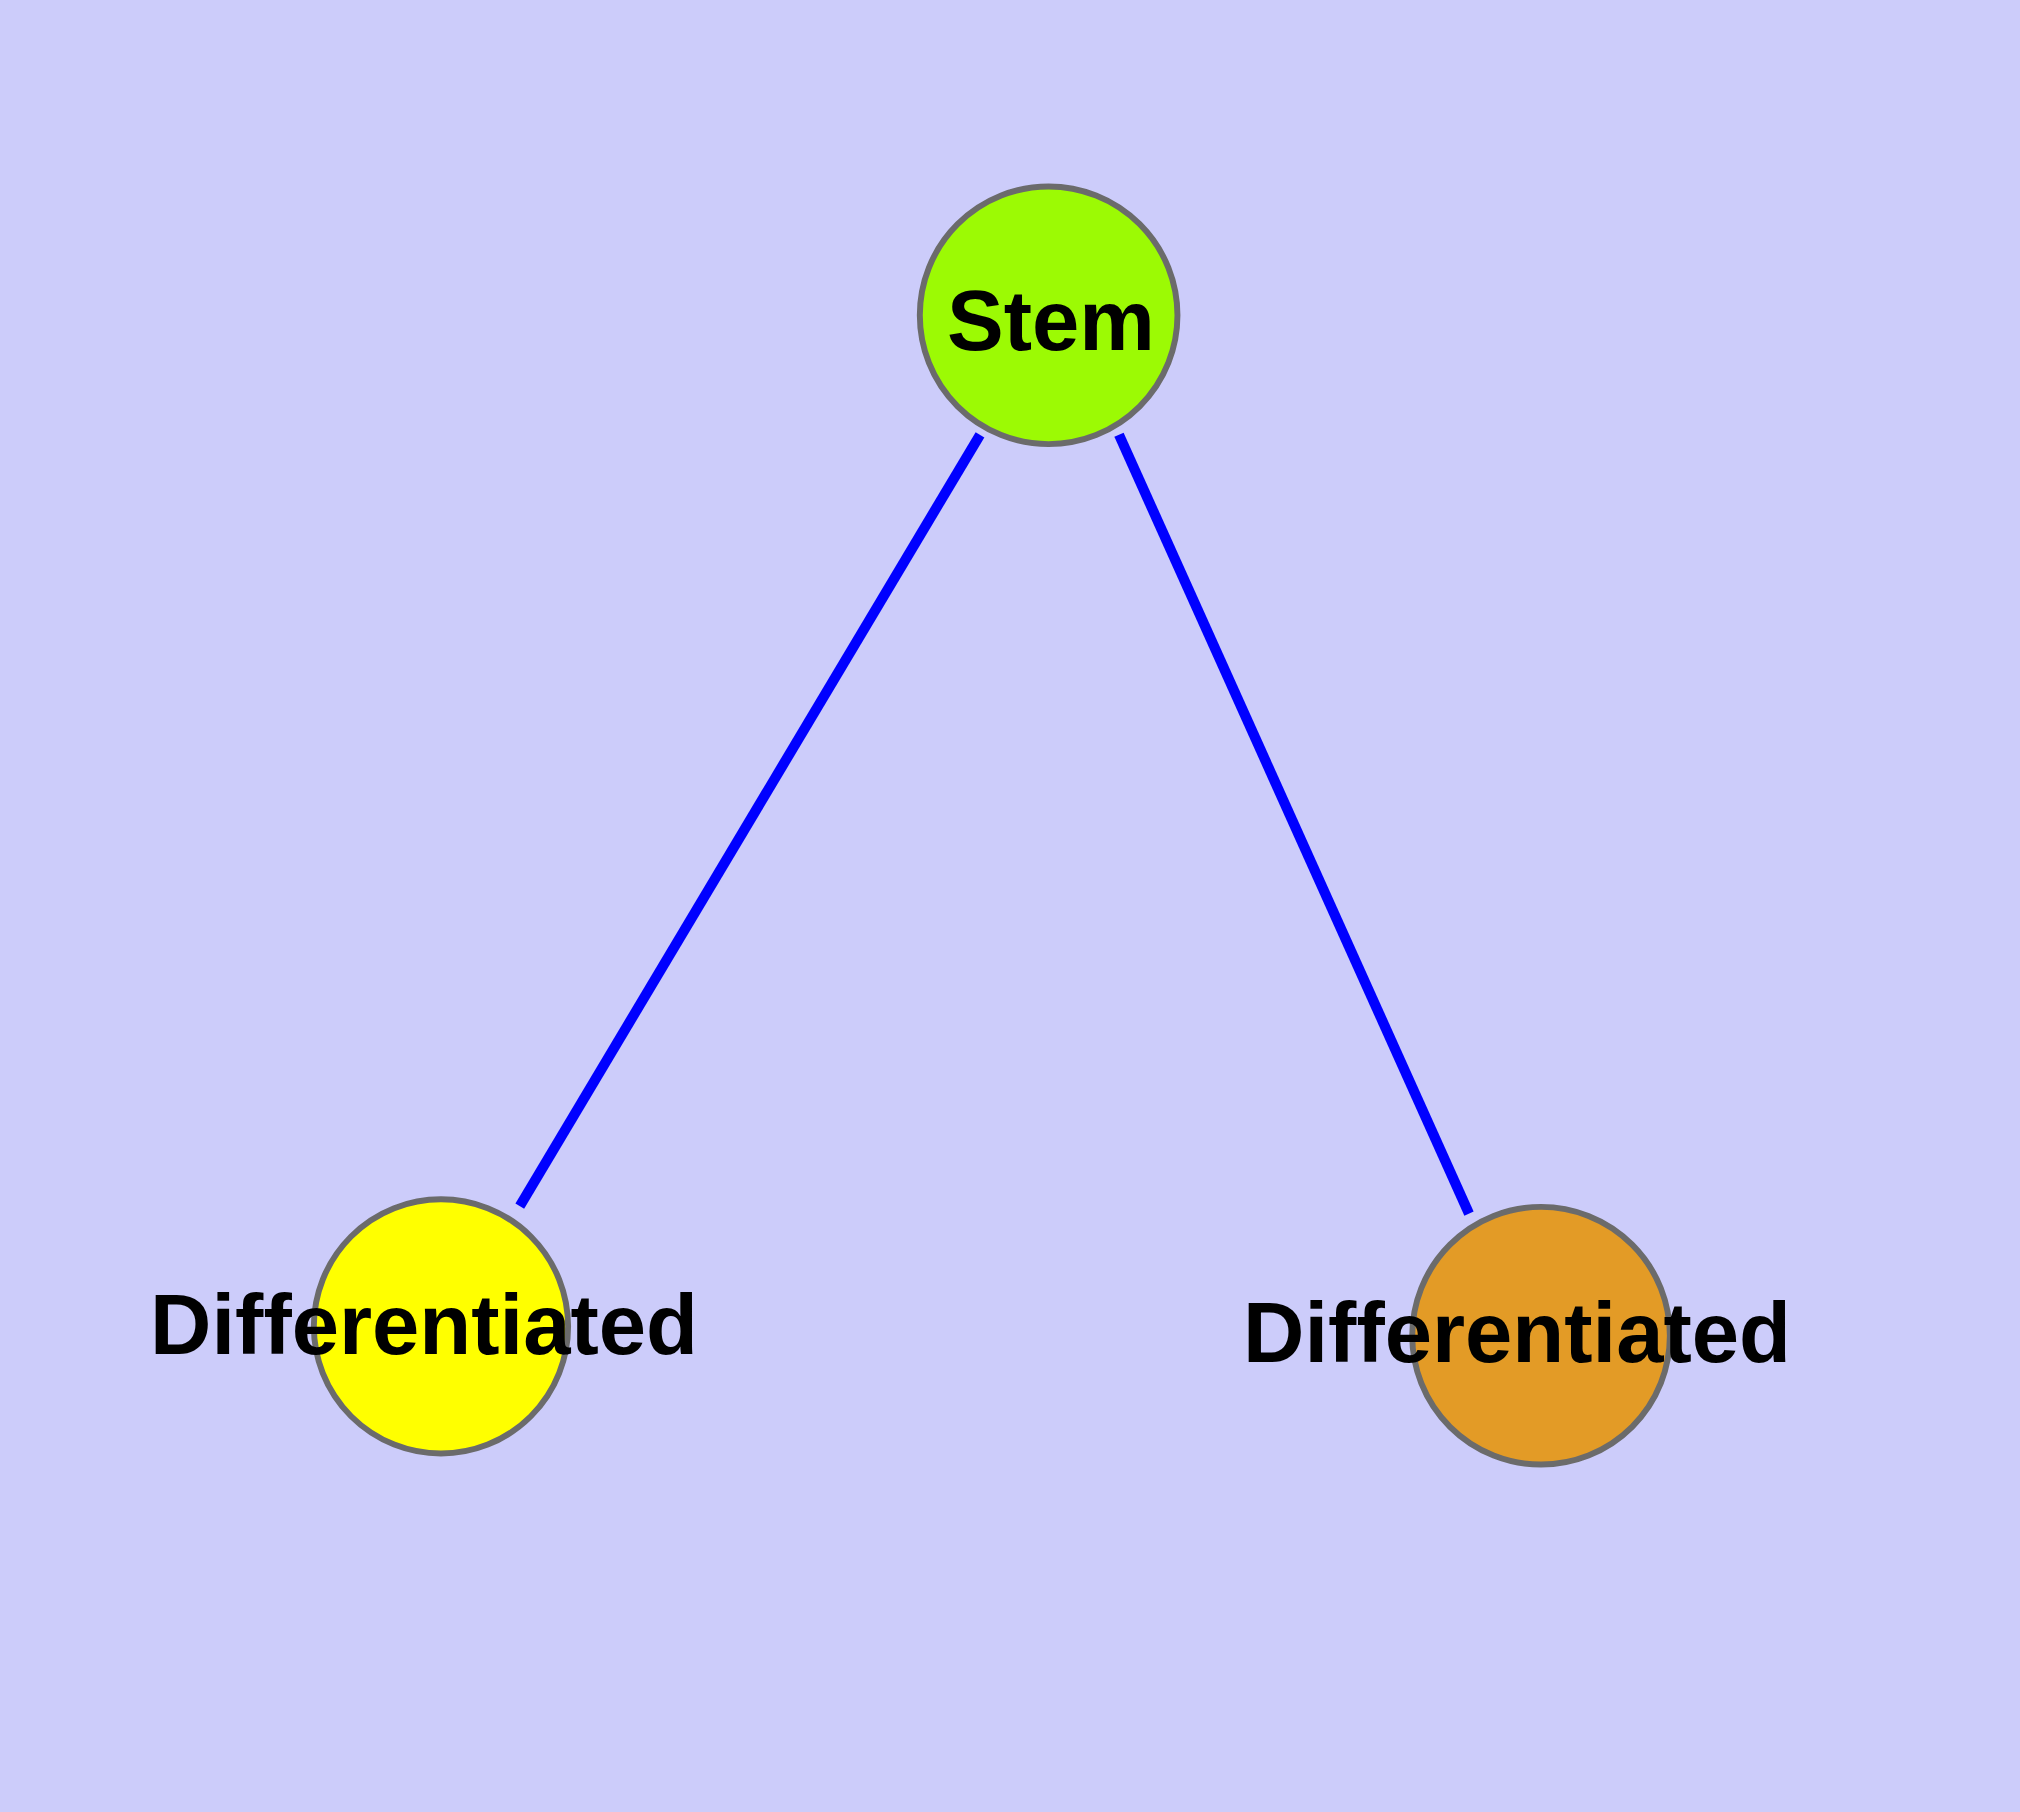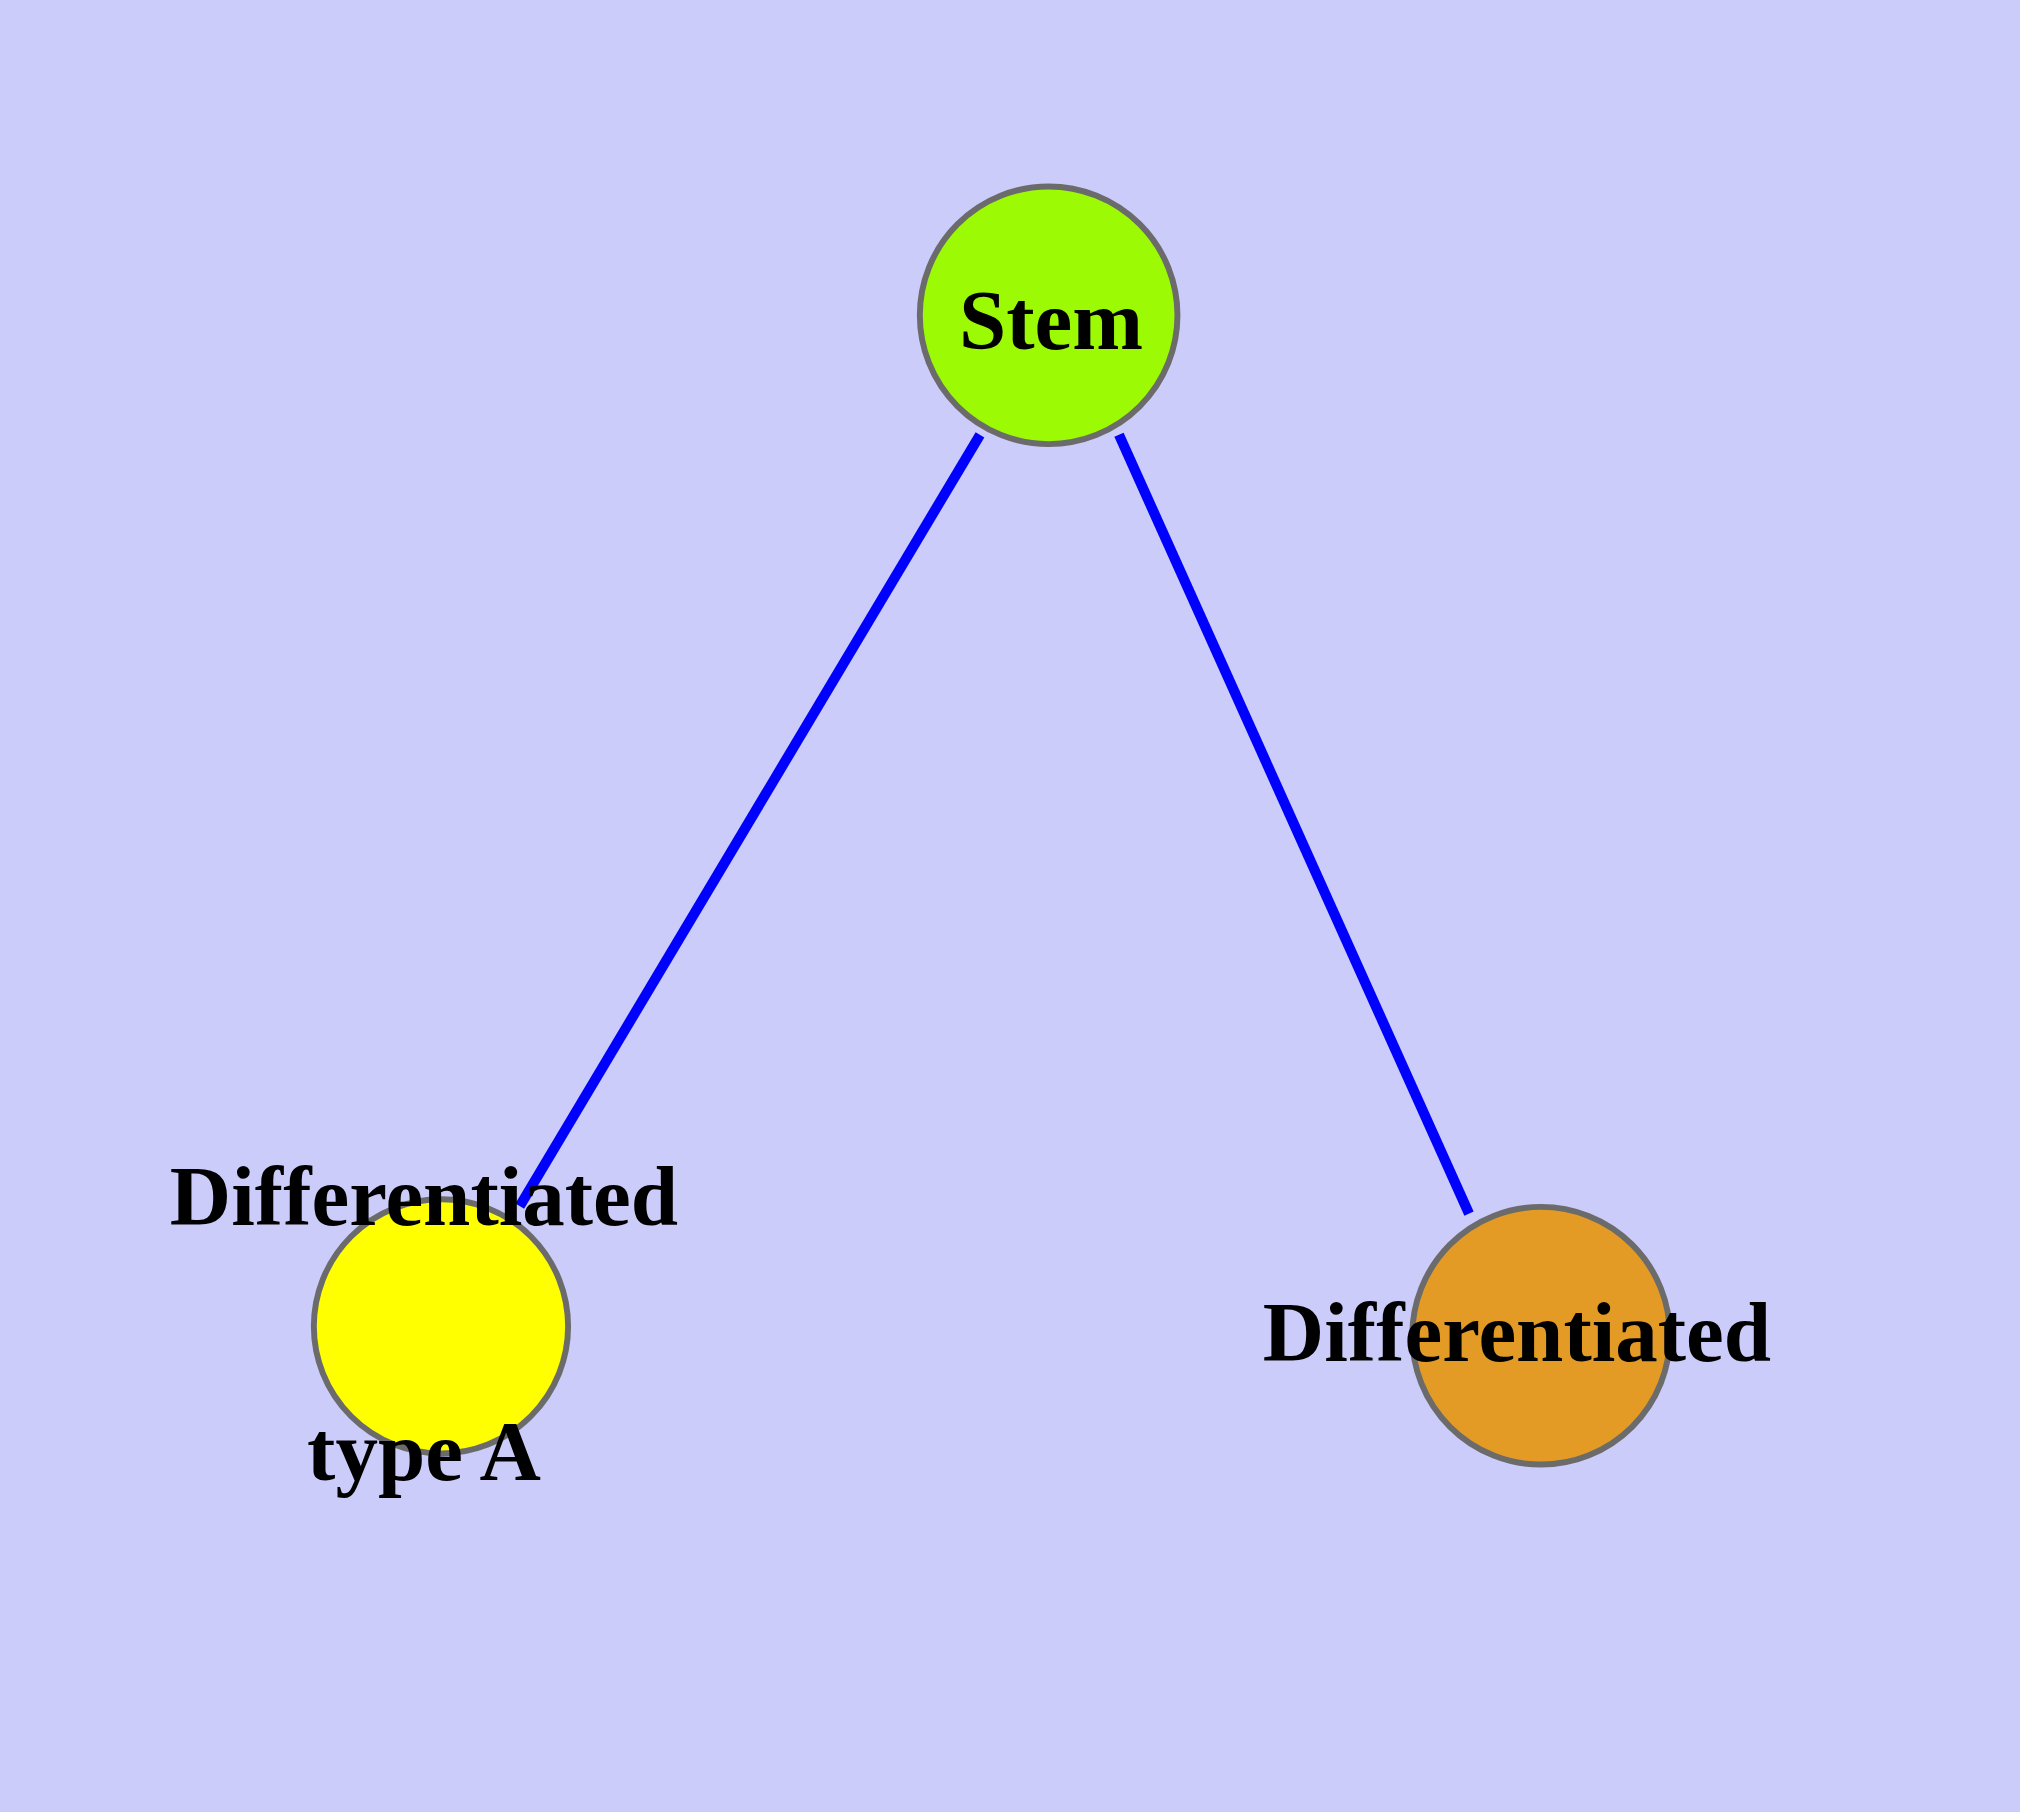--- a/index.html
+++ b/index.html
@@ -19,21 +19,21 @@
   #graph-svg {
     position: absolute;
     left: 0;
     top: 0;
     width: 2021px;
     height: 1812px;
   }
   .node-label {
     position: absolute;
     text-align: center;
-    font-family: Liberation Serif, serif;
+    font-family: Liberation Sans, sans-serif;
     font-weight: bold;
     color: #000000;
     white-space: pre;
     line-height: 1.0;
     pointer-events: none;
     transform: translate(-50%, -50%);
   }
   .node-label .lbl-line { display: block; }
 </style>
 </head>
@@ -52,21 +52,20 @@
       <circle class="graph-node" cx="1818" cy="1576" r="152" fill="#e39b26" stroke="#6b6b6b" stroke-width="7"></circle>
     </g>
   </svg>
 
   <div class="node-label" style="left: 1051px; top: 320px; font-size: 85px; color: rgb(0, 0, 0);">
     <span class="lbl-line">Stem</span>
   </div>
 
   <div class="node-label" style="left: 424px; top: 1324px; font-size: 85px; color: rgb(0, 0, 0);">
     <span class="lbl-line">Differentiated</span>
-    <span class="lbl-line">type A</span>
   </div>
 
   <div class="node-label" style="left: 1517px; top: 1332px; font-size: 85px; color: rgb(0, 0, 0);">
     <span class="lbl-line">Differentiated</span>
   </div>
 
 </div>
 
 
 </body></html>

